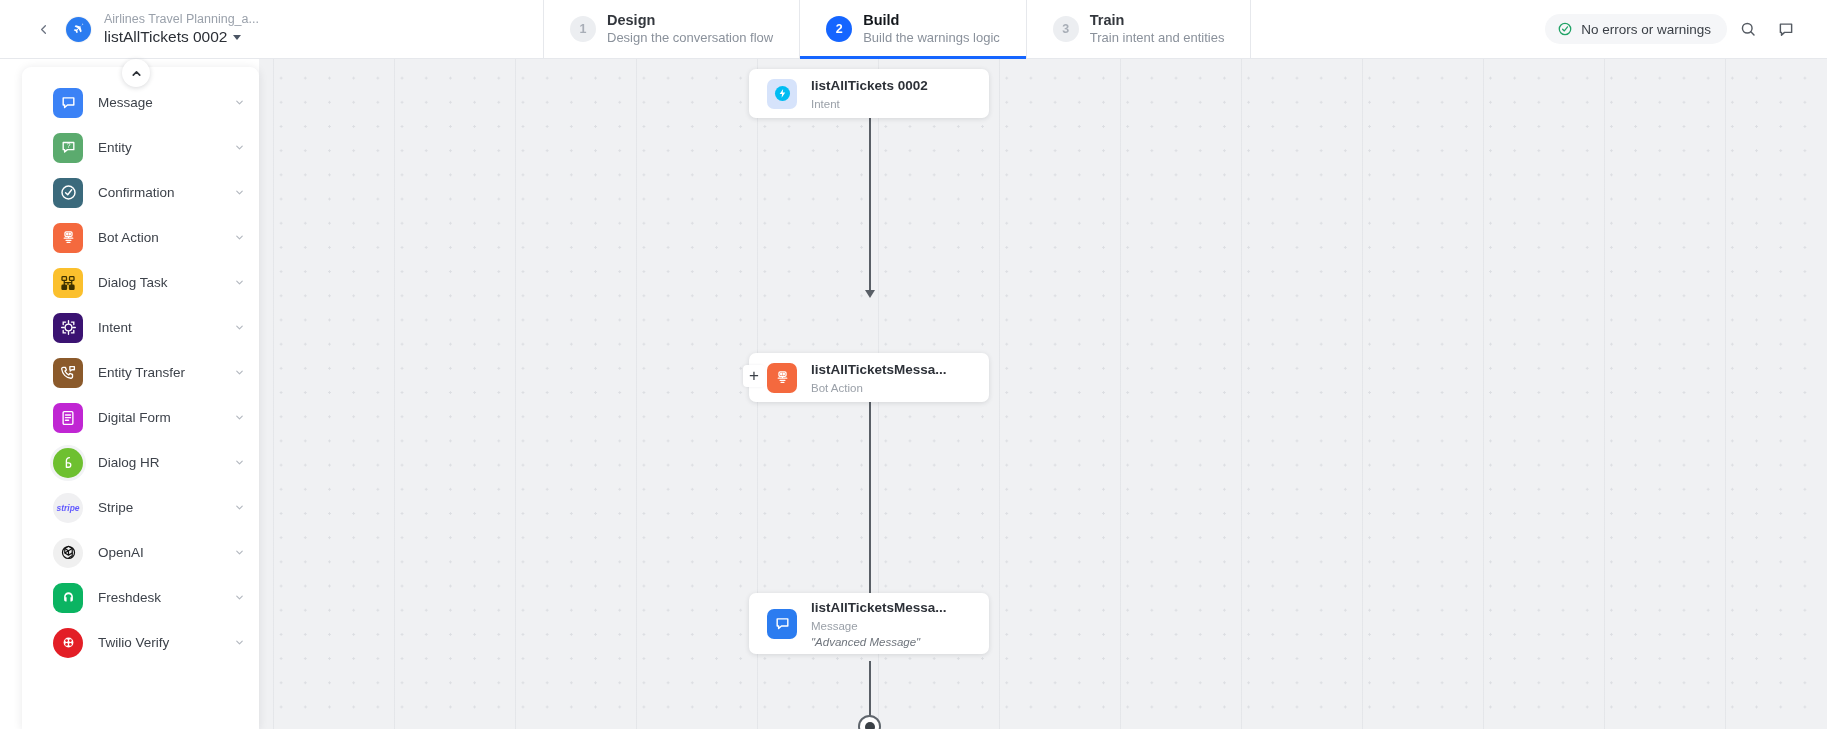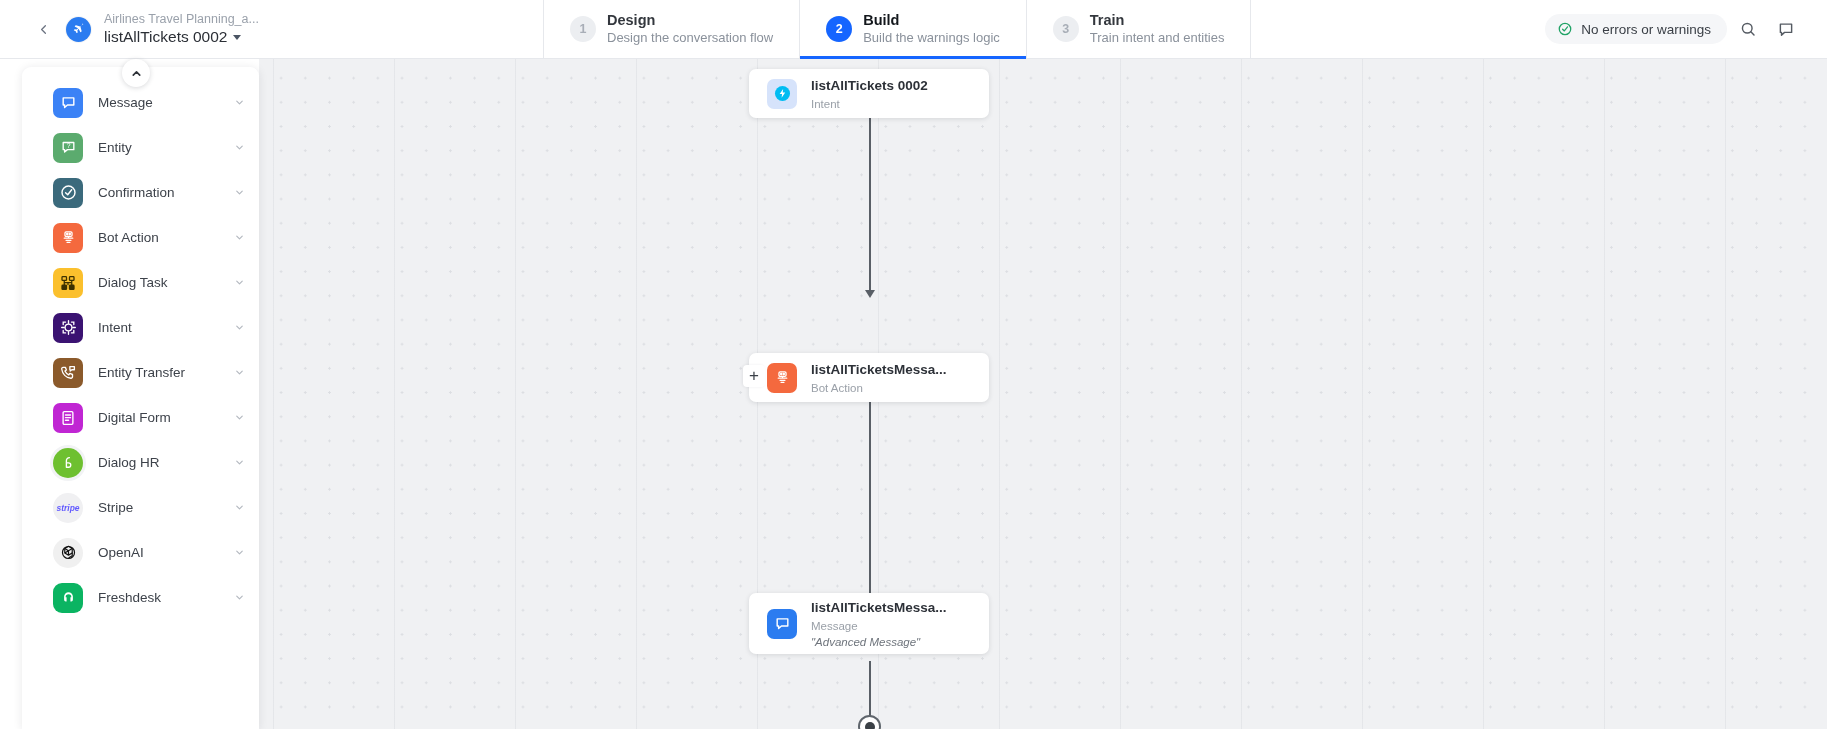--- a/index.html
+++ b/index.html
@@ -395,20 +395,38 @@
             </svg>
         </span>
         <span class="sb-label">Freshdesk</span>
         <span class="sb-chev">
             <svg width="11" height="11" viewBox="0 0 24 24" fill="none" stroke="currentColor" stroke-width="2.6" stroke-linecap="round" stroke-linejoin="round">
               <polyline points="6 9 12 15 18 9"></polyline>
             </svg>
           </span>
       </div>
 
+      <div class="sb-item">
+        <span class="sb-icon circ" style="background:#e31e26;">
+          <svg width="19" height="19" viewBox="0 0 24 24">
+              <circle cx="12" cy="12" r="9" fill="#e31e26"></circle>
+              <circle cx="12" cy="12" r="6.2" fill="#fff"></circle>
+              <circle cx="9.6" cy="9.6" r="1.7" fill="#e31e26"></circle>
+              <circle cx="14.4" cy="9.6" r="1.7" fill="#e31e26"></circle>
+              <circle cx="9.6" cy="14.4" r="1.7" fill="#e31e26"></circle>
+              <circle cx="14.4" cy="14.4" r="1.7" fill="#e31e26"></circle>
+            </svg>
+        </span>
+        <span class="sb-label">Twilio Verify</span>
+        <span class="sb-chev">
+            <svg width="11" height="11" viewBox="0 0 24 24" fill="none" stroke="currentColor" stroke-width="2.6" stroke-linecap="round" stroke-linejoin="round">
+              <polyline points="6 9 12 15 18 9"></polyline>
+            </svg>
+          </span>
+      </div>
 
     </div>
   </div>
 
   <div class="collapse-btn">
     <svg width="13" height="13" viewBox="0 0 24 24" fill="none" stroke="#2e3238" stroke-width="3" stroke-linecap="round" stroke-linejoin="round">
         <polyline points="6 15 12 9 18 15"></polyline>
       </svg>
   </div>
 

